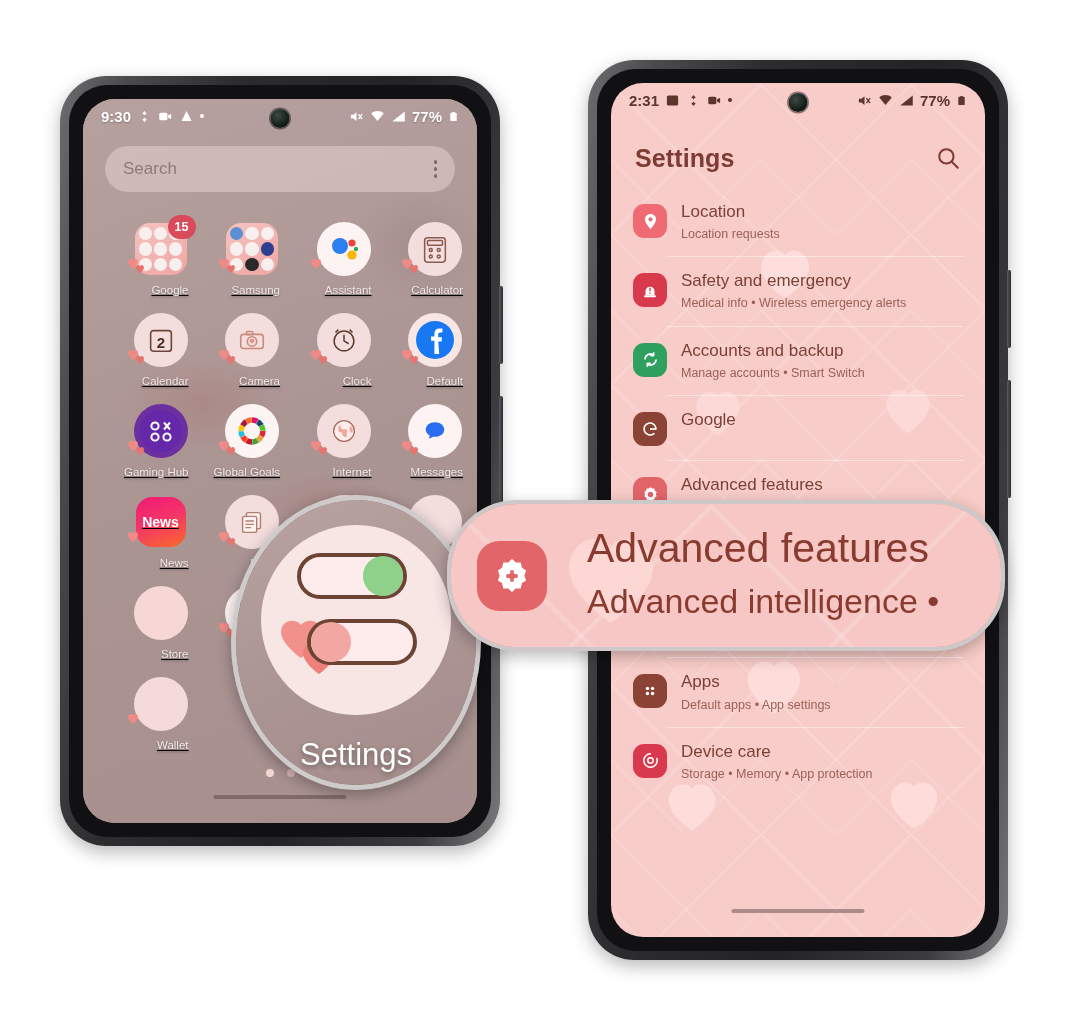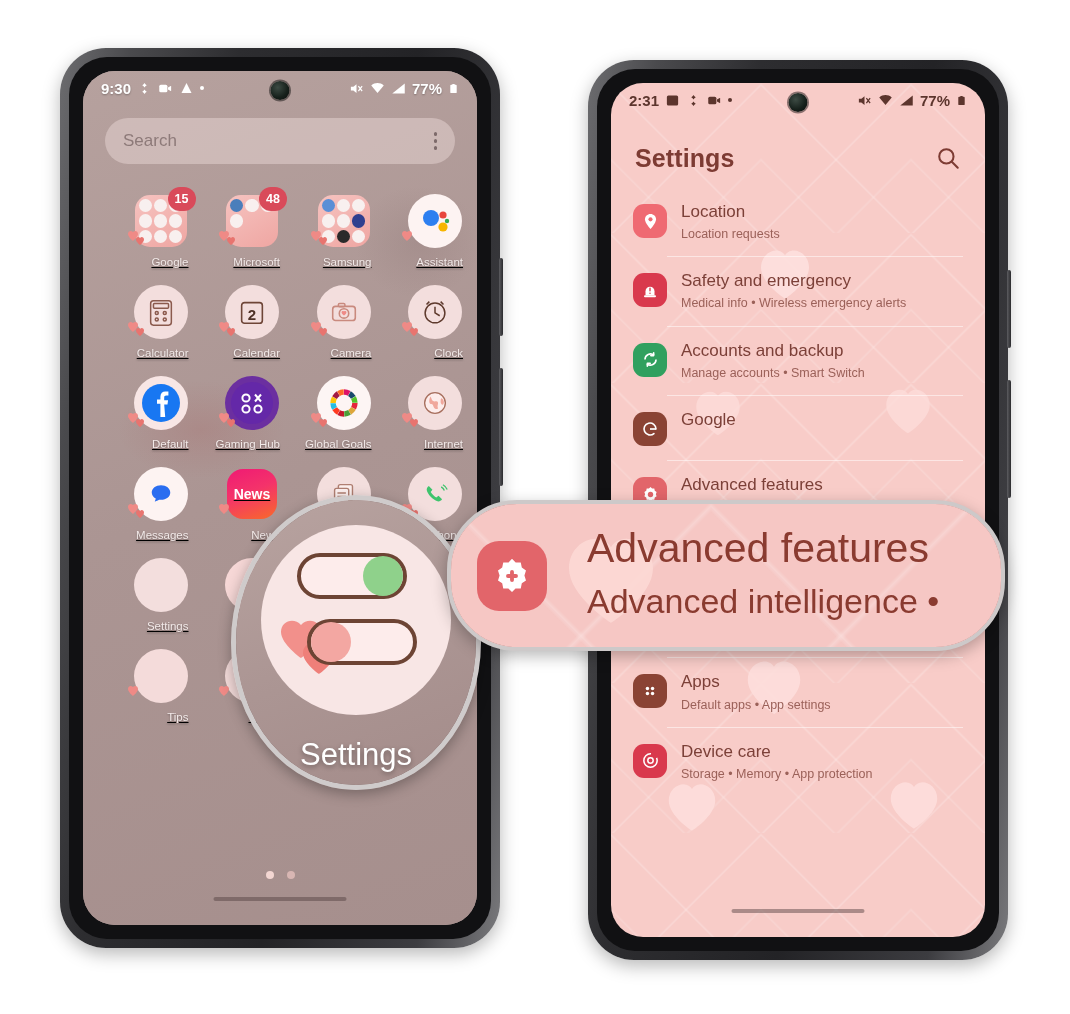--- a/index.html
+++ b/index.html
@@ -116,21 +116,21 @@
     width:70px;height:70px;border-radius:22px;background:#e2656a;
     display:flex;align-items:center;justify-content:center;z-index:3;}
   .pill-t{position:absolute;left:136px;top:21px;font-size:41px;color:#8a3b30;white-space:nowrap;z-index:3;}
   .pill-s{position:absolute;left:136px;top:78px;font-size:34px;color:#8a3b30;white-space:nowrap;z-index:3;}
 </style>
 </head>
 <body>
 
 <div class="stage">
 
-  <div class="phone" style="left:60px;top:48px;width:440px;height:900px;">
+  <div class="phone" style="left:60px;top:76px;width:440px;height:770px;">
     <div class="btn-side" style="top:210px;height:78px;"></div>
     <div class="btn-side" style="top:320px;height:118px;"></div>
     <div class="inner">
       <div class="screen">
 
         <div id="homeScreen"></div>
         <div class="punch"></div>
 
         <div class="statusbar" style="color:#fff;">
           <div class="sb-left">
@@ -192,41 +192,20 @@
               </div>
               <svg class="hearts" viewBox="0 0 24 26">
                 <path d="M6 7c-2-2-5-1-5 2 0 3 5 7 5 7s5-4 5-7c0-3-3-4-5-2z" fill="#ef8a86"></path>
                 <path d="M13 13c-1.6-1.7-4-.8-4 1.6 0 2.4 4 5.6 4 5.6s4-3.2 4-5.6c0-2.4-2.4-3.3-4-1.6z" fill="#e8746f"></path>
               </svg>
               <span class="badge">15</span>
             </div>
             <span class="lbl">Google</span>
           </div>
 
-          <div class="app">
-            <div class="tile">
-              <div class="folder" style="grid-template-rows:repeat(3,1fr);">
-                <span style="background:#4a7ebb"></span>
-                  <span style="background:#f8f0ef"></span>
-                  <span style="background:#f8f0ef"></span>
-                <span style="background:#f8f0ef"></span>
-                  <span style="background:transparent"></span>
-                  <span style="background:transparent"></span>
-                <span style="background:transparent"></span>
-                  <span style="background:transparent"></span>
-                  <span style="background:transparent"></span>
-              </div>
-              <svg class="hearts" viewBox="0 0 24 26">
-                <path d="M6 7c-2-2-5-1-5 2 0 3 5 7 5 7s5-4 5-7c0-3-3-4-5-2z" fill="#ef8a86"></path>
-                <path d="M13 13c-1.6-1.7-4-.8-4 1.6 0 2.4 4 5.6 4 5.6s4-3.2 4-5.6c0-2.4-2.4-3.3-4-1.6z" fill="#e8746f"></path>
-              </svg>
-              <span class="badge">48</span>
-            </div>
-            <span class="lbl">Microsoft</span>
-          </div>
 
           <div class="app">
             <div class="tile">
               <div class="folder">
                 <span style="background:#5b8fd6"></span>
                   <span style="background:#f8f0ef"></span>
                   <span style="background:#f8f0ef"></span>
                 <span style="background:#f8f0ef"></span>
                   <span style="background:#f8f0ef"></span>
                   <span style="background:#2f3f8f"></span>

